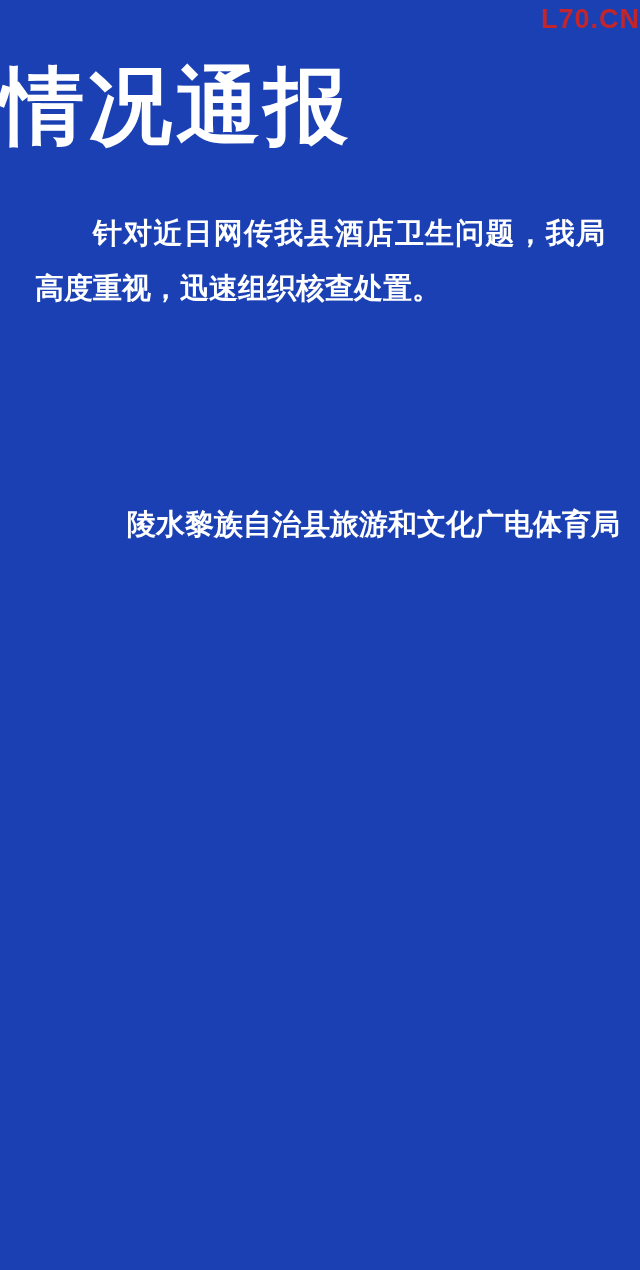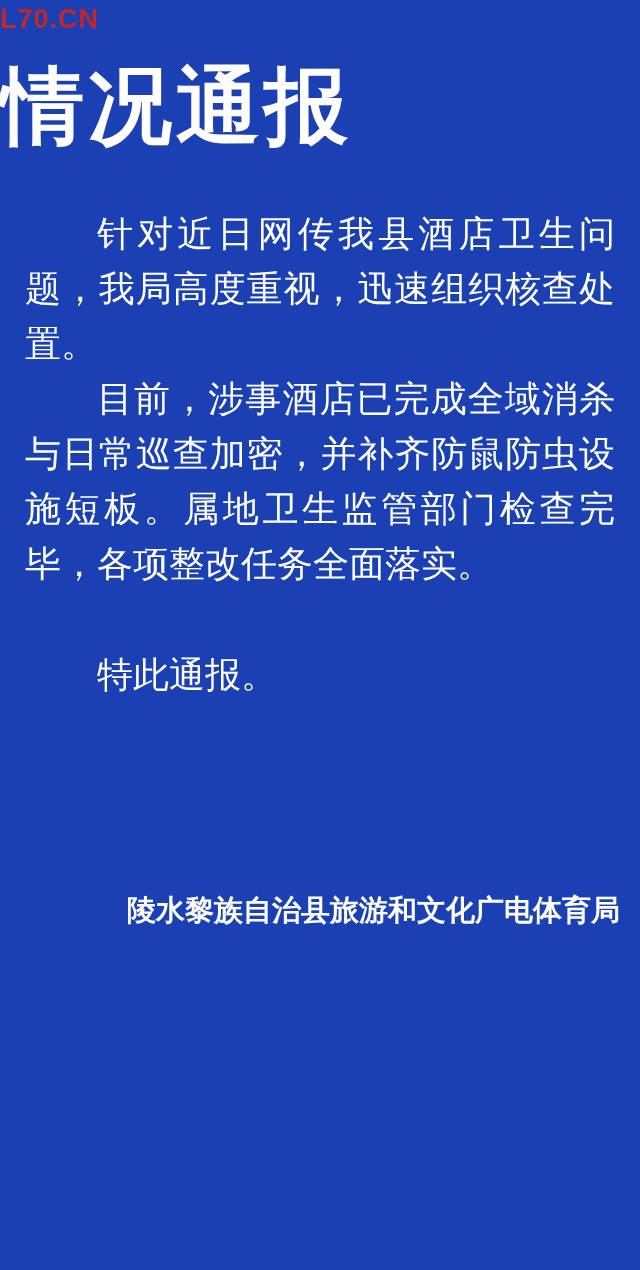--- a/index.html
+++ b/index.html
@@ -14,42 +14,42 @@
     margin: 0 auto;
     background: var(--background, #1a40b3);
     color: var(--text, #ffffff);
     font-family: "Liberation Sans", "DejaVu Sans", sans-serif;
     overflow: hidden;
   }
   .watermark {
     position: absolute;
     top: 4px;
     left: 0;
-    right: 16px;
-    text-align: left;
+    right: 0;
+    text-align: right;
     color: var(--watermark, #c2262c);
     font-size: 27px;
     font-weight: bold;
     letter-spacing: 1px;
     line-height: 30px;
   }
   .title {
     margin: 60px 0 0 0;
     text-align: left;
     font-size: 84px;
     font-weight: bold;
     letter-spacing: 4px;
     line-height: 1.1;
   }
   .body {
     margin-top: 54px;
-    padding: 0 25px;
-    font-size: 36px;
+    padding: 0 35px;
+    font-size: 29px;
     line-height: 55px;
-    font-weight: 400;
+    font-weight: 700;
     text-align: justify;
     text-justify: inter-ideograph;
   }
   .body p {
     margin: 0;
     text-indent: 2em;
   }
   .body p.closing {
     margin-top: 56px;
   }
@@ -70,21 +70,19 @@
 <body>
 
 <div class="page">
 
   <div class="watermark">L70.CN</div>
 
   <h1 class="title">情况通报</h1>
 
   <div class="body">
     <p>针对近日网传我县酒店卫生问题，我局高度重视，迅速组织核查处置。</p>
-    <p>目前，涉事酒店已完成全域消杀与日常巡查加密，并补齐防鼠防虫设施短板。属地卫生监管部门检查完毕，各项整改任务全面落实。</p>
-    <p class="closing">特此通报。</p>
   </div>
 
   <div class="signature">
     <div class="sig-name">陵水黎族自治县旅游和文化广电体育局</div>
   </div>
 
 </div>
 
 </body></html>

